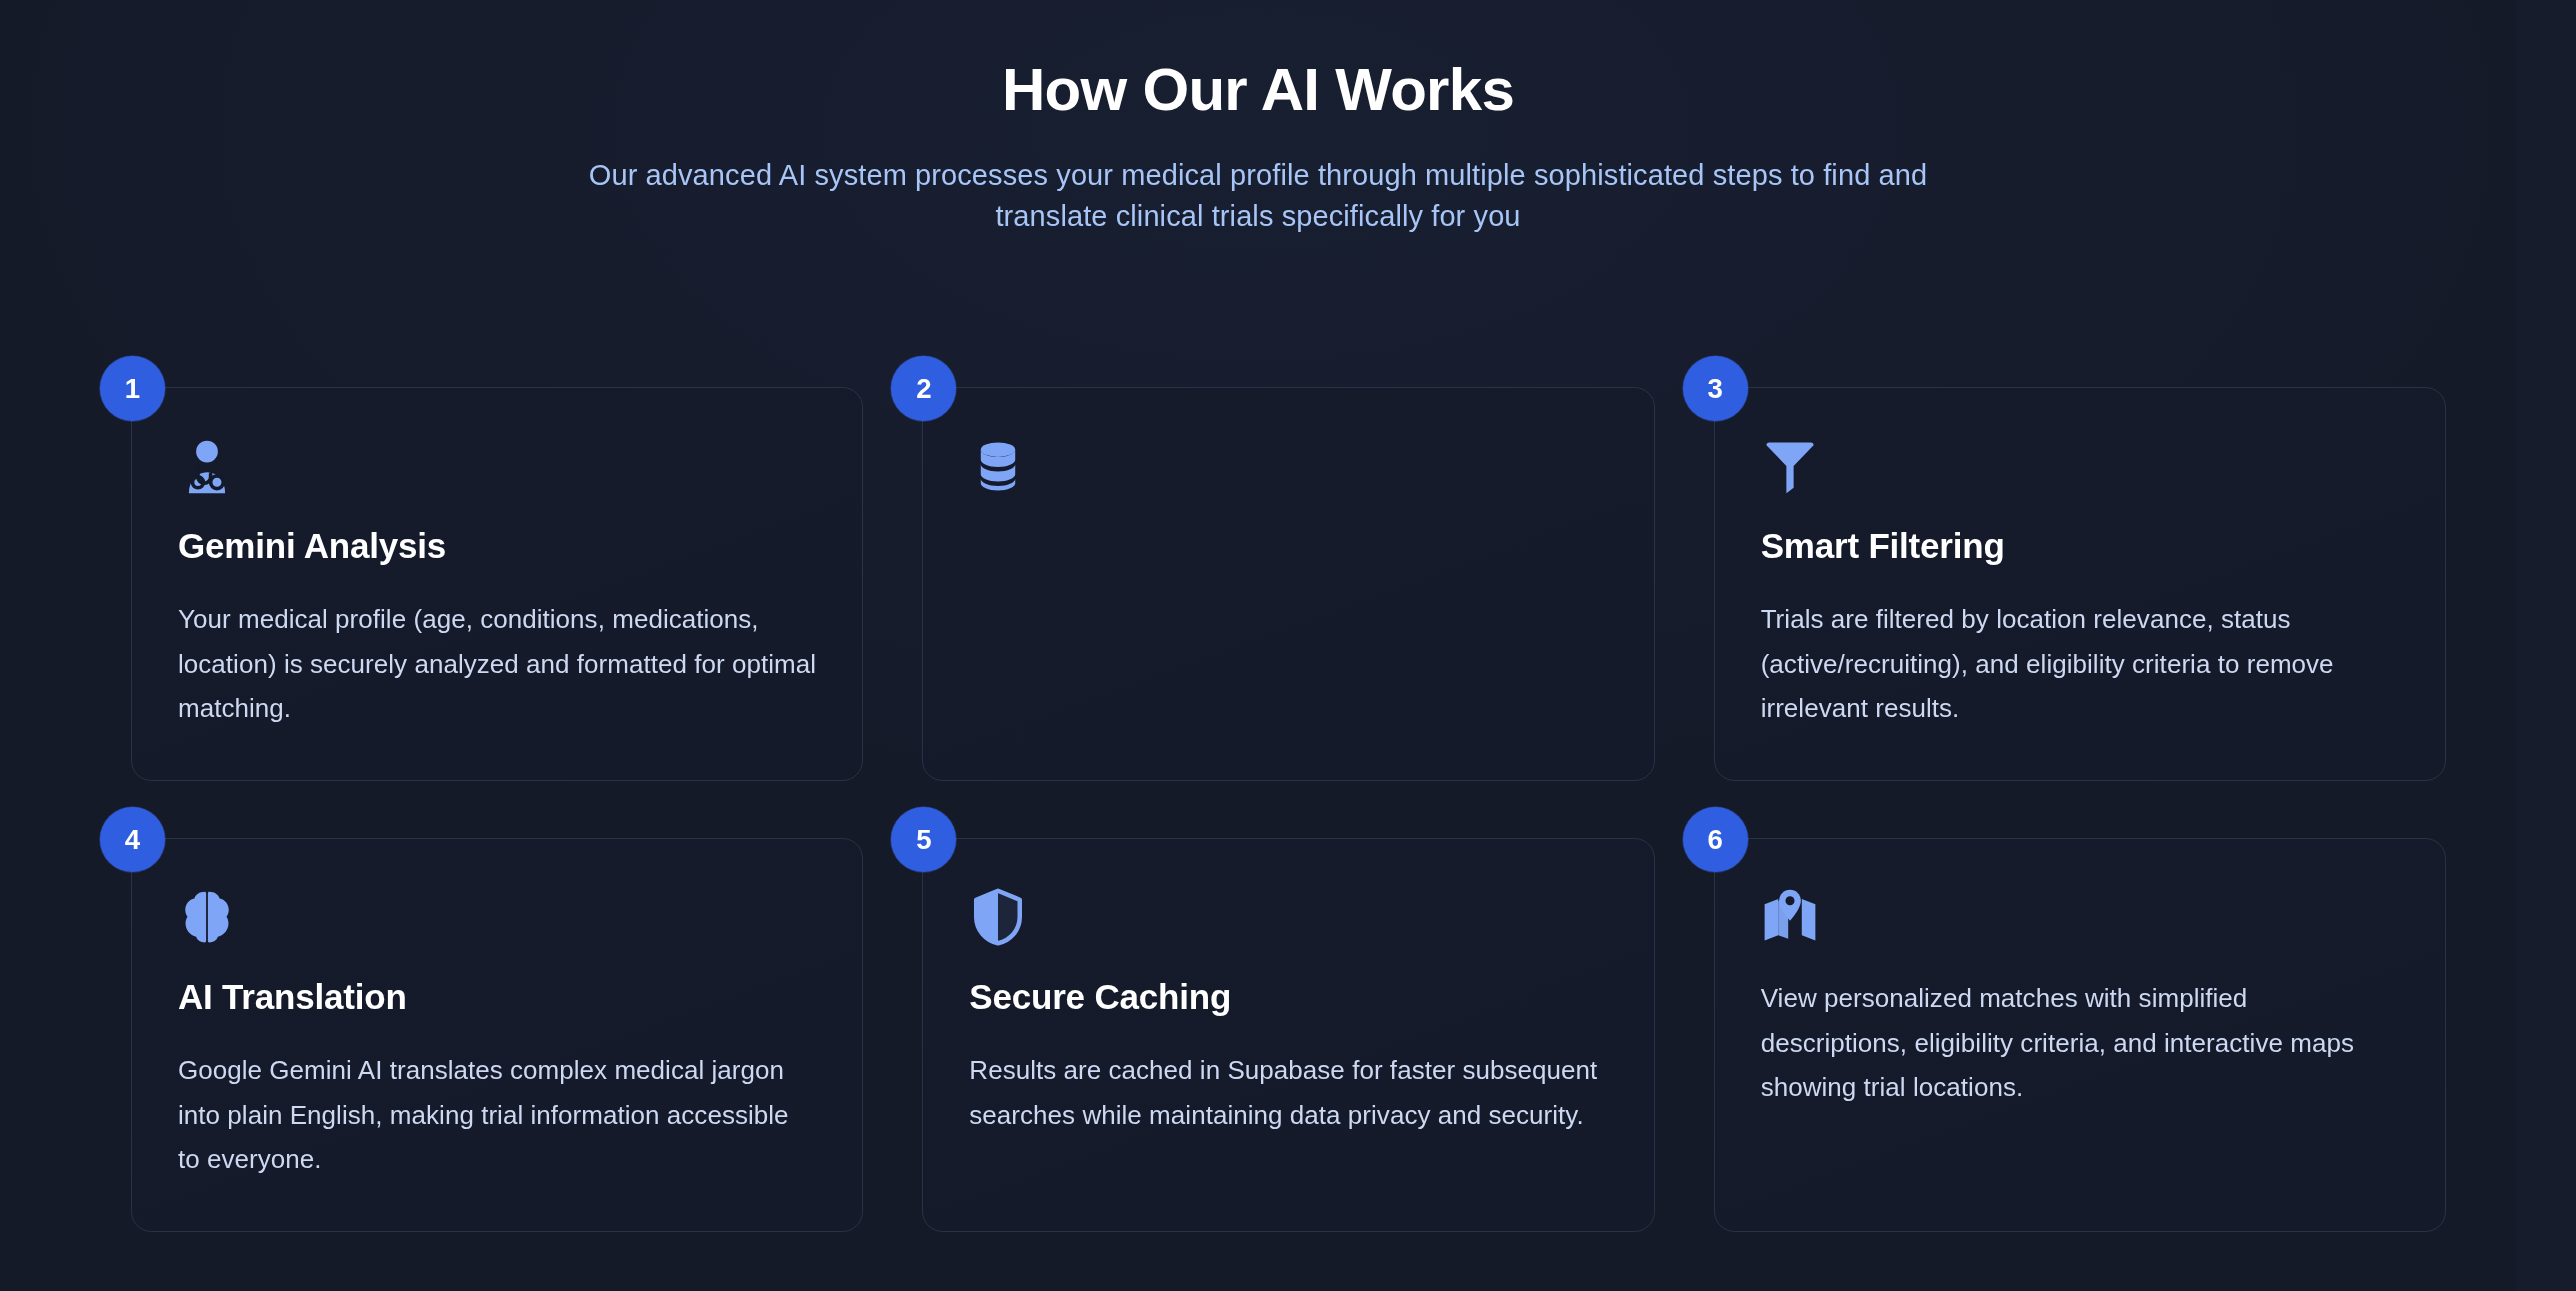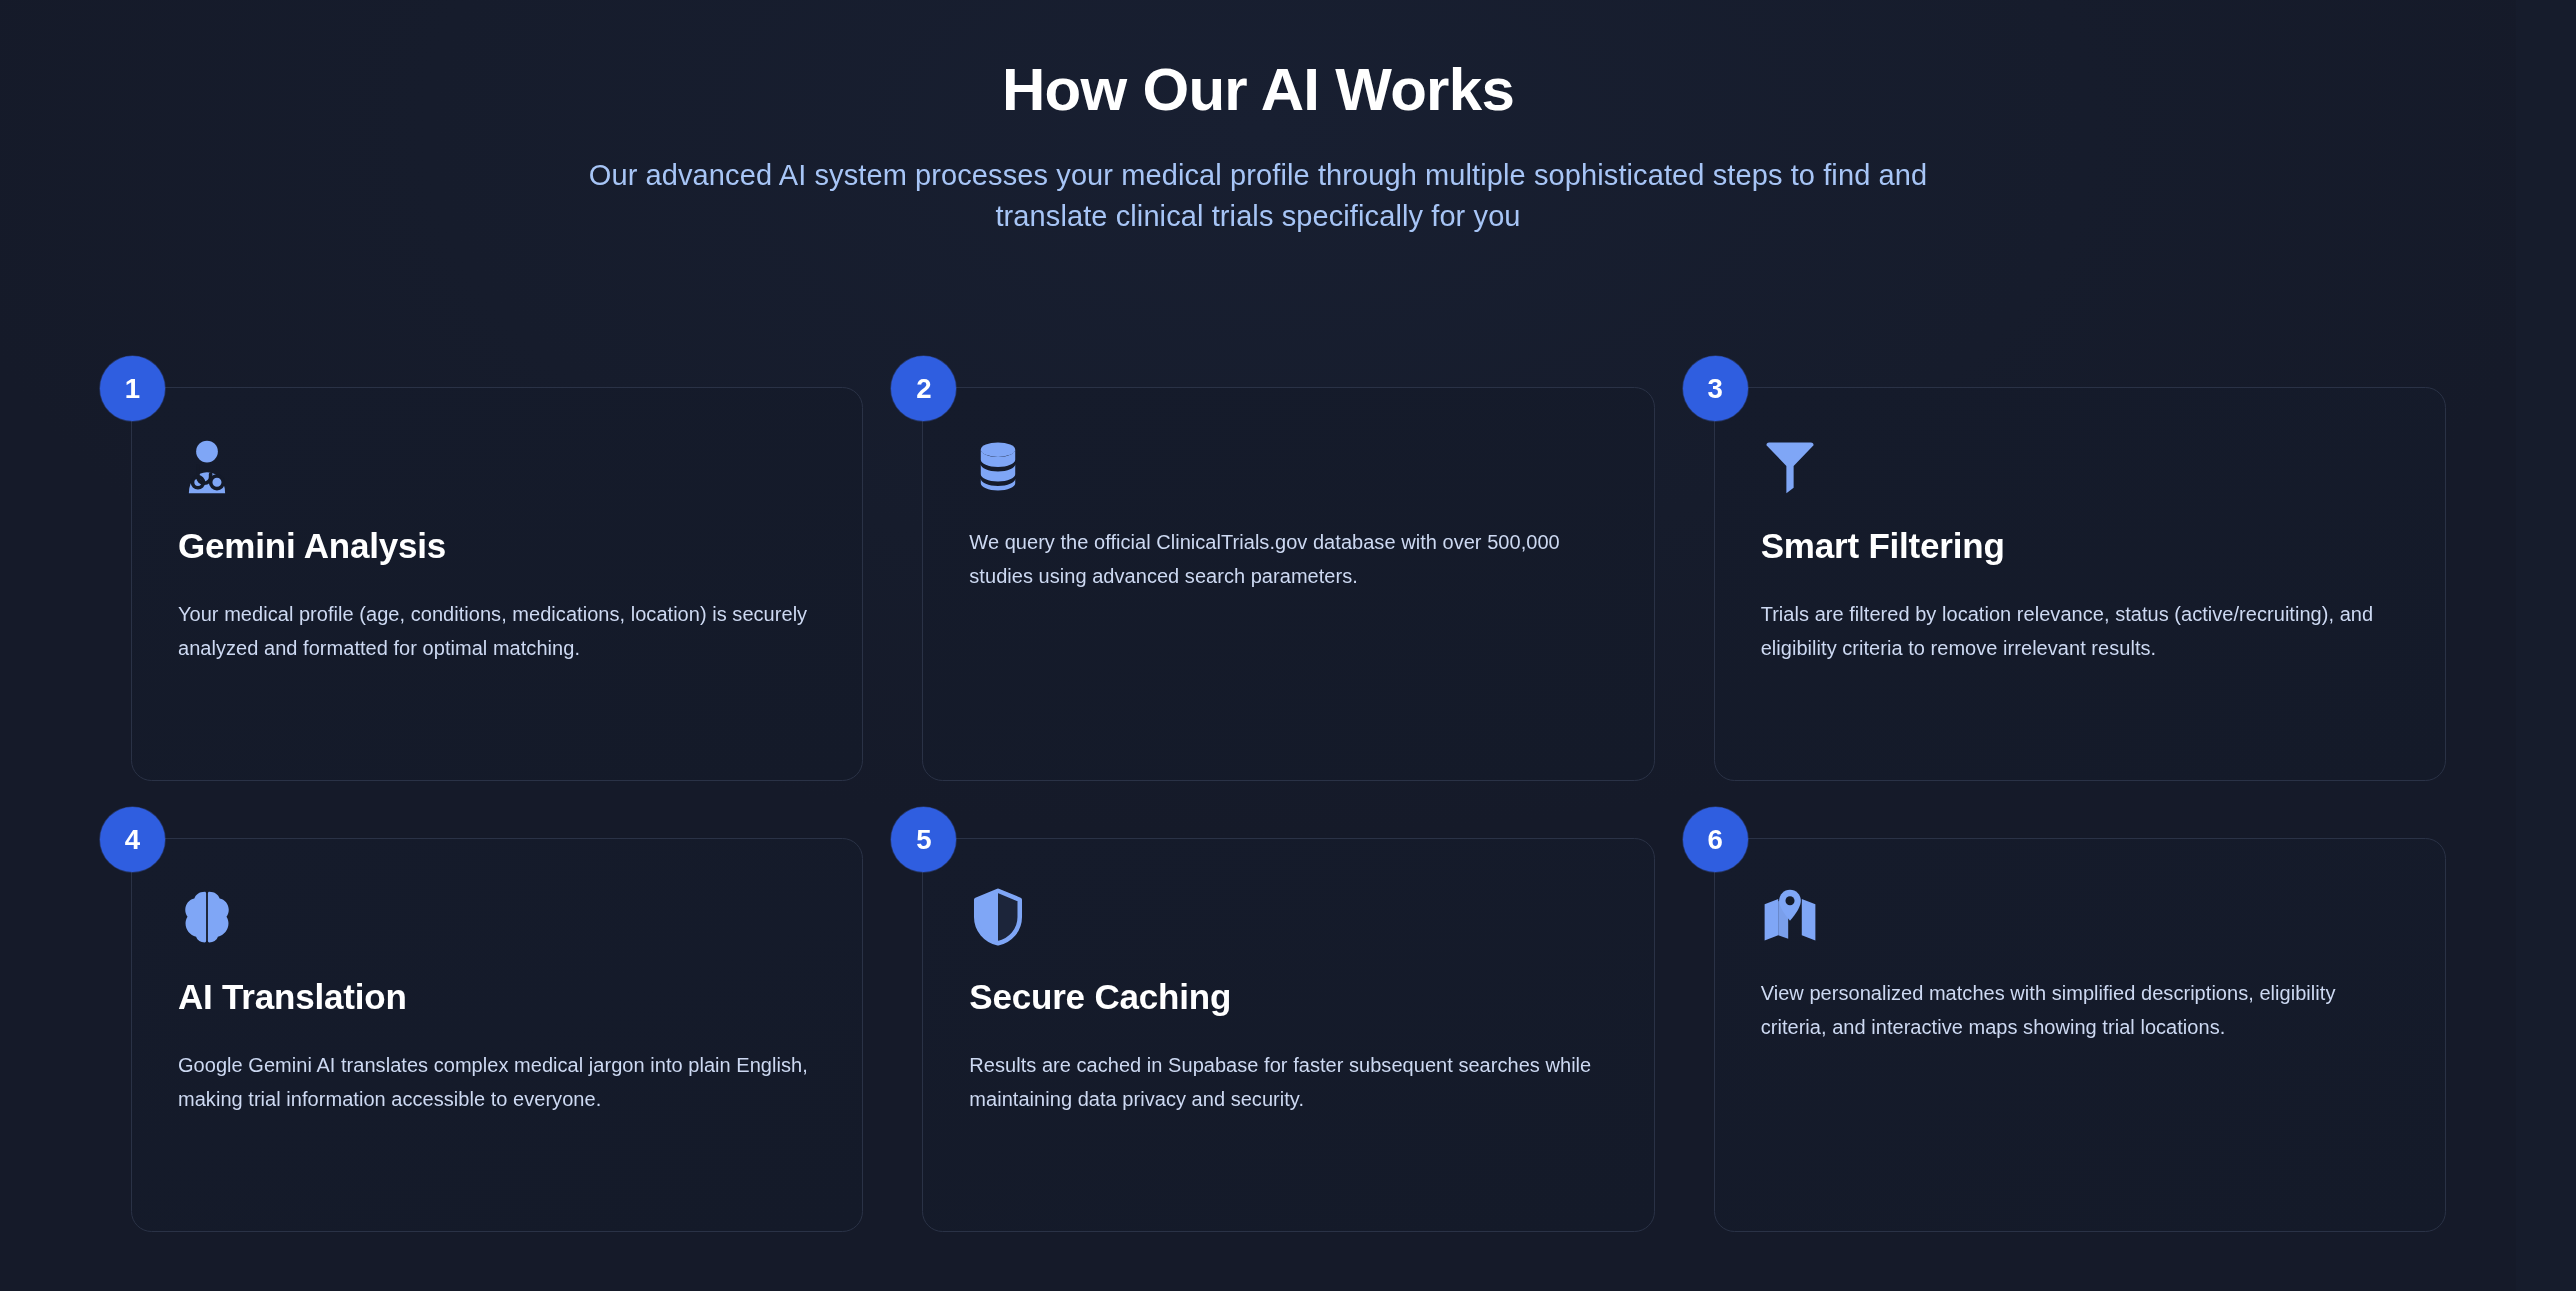--- a/index.html
+++ b/index.html
@@ -105,21 +105,21 @@
   .step-title {
     font-size: 35px;
     line-height: 1.2;
     font-weight: 700;
     color: #ffffff;
     letter-spacing: -0.2px;
     margin-bottom: 30px;
   }
 
   .step-desc {
-    font-size: 20px;
+    font-size: 26px;
     line-height: 1.72;
     font-weight: 400;
     color: #cdd9f2;
     letter-spacing: 0.04px;
   }
 </style>
 </head>
 <body>
 
 <div class="page">
@@ -149,21 +149,20 @@
     <div class="step-card">
       <div class="step-badge">2</div>
       <span class="step-icon">
         <svg viewBox="0 0 64 64" aria-hidden="true">
           <ellipse cx="32" cy="14" rx="19" ry="8"></ellipse>
           <path d="M13 14v11c0 4.4 8.5 8 19 8s19-3.6 19-8V14c0 4.4-8.5 8-19 8s-19-3.6-19-8z"></path>
           <path d="M13 30v11c0 4.4 8.5 8 19 8s19-3.6 19-8V30c0 4.4-8.5 8-19 8s-19-3.6-19-8z"></path>
           <path d="M13 46v5c0 4.4 8.5 8 19 8s19-3.6 19-8v-5c0 4.4-8.5 8-19 8s-19-3.6-19-8z"></path>
         </svg>
       </span>
-      <p class="step-desc">We query the official ClinicalTrials.gov database with over 500,000 studies using advanced search parameters.</p>
     </div>
 
     <div class="step-card">
       <div class="step-badge">3</div>
       <span class="step-icon">
         <svg viewBox="0 0 64 64" aria-hidden="true">
           <path d="M6 9a3 3 0 0 1 3-3h46a3 3 0 0 1 3 3l-22 23v24l-8 6V32z"></path>
         </svg>
       </span>
       <h3 class="step-title">Smart Filtering</h3>

